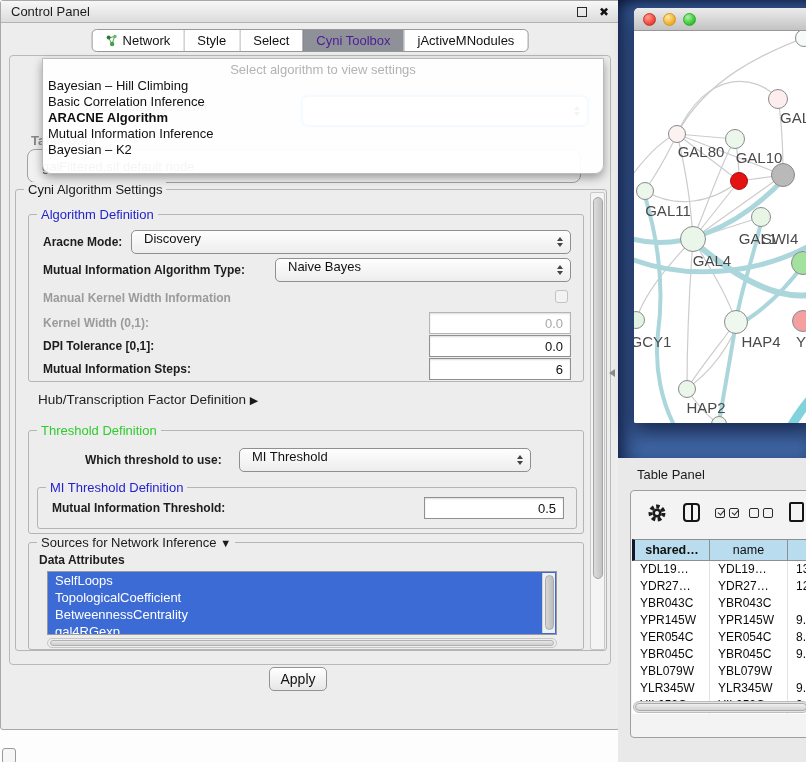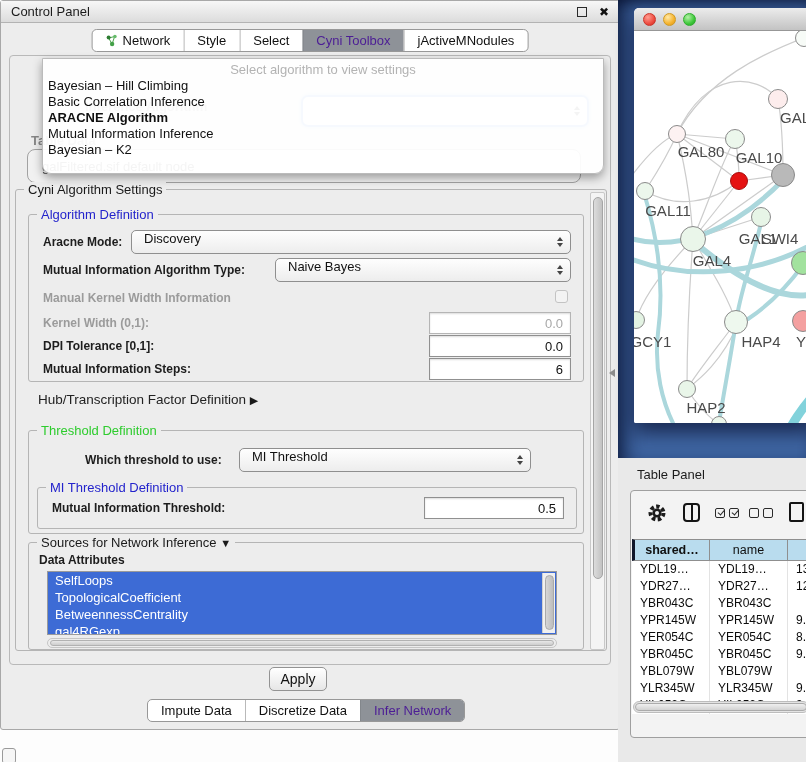--- a/index.html
+++ b/index.html
@@ -316,31 +316,20 @@
       <div class="dd-item">Basic Correlation Inference</div>
       <div class="dd-item bold">ARACNE Algorithm</div>
       <div class="dd-item">Mutual Information Inference</div>
       <div class="dd-item">Bayesian – K2</div>
     </div>
 
     <div class="apply-btn">
       <span>Apply</span>
     </div>
 
-    <div class="cp-bottom-tabs seg">
-      <span class="tab">
-          <span>Impute Data</span>
-        </span>
-      <span class="tab">
-          <span>Discretize Data</span>
-        </span>
-      <span class="tab sel">
-          <span>Infer Network</span>
-        </span>
-    </div>
   </div>
 
   <div class="splitter"></div>
   <div class="corner-icon"></div>
 
   <div class="net-bg"></div>
   <div class="netwin">
     <div class="netwin-titlebar">
       <span class="light red"></span>
       <span class="light yellow"></span>

